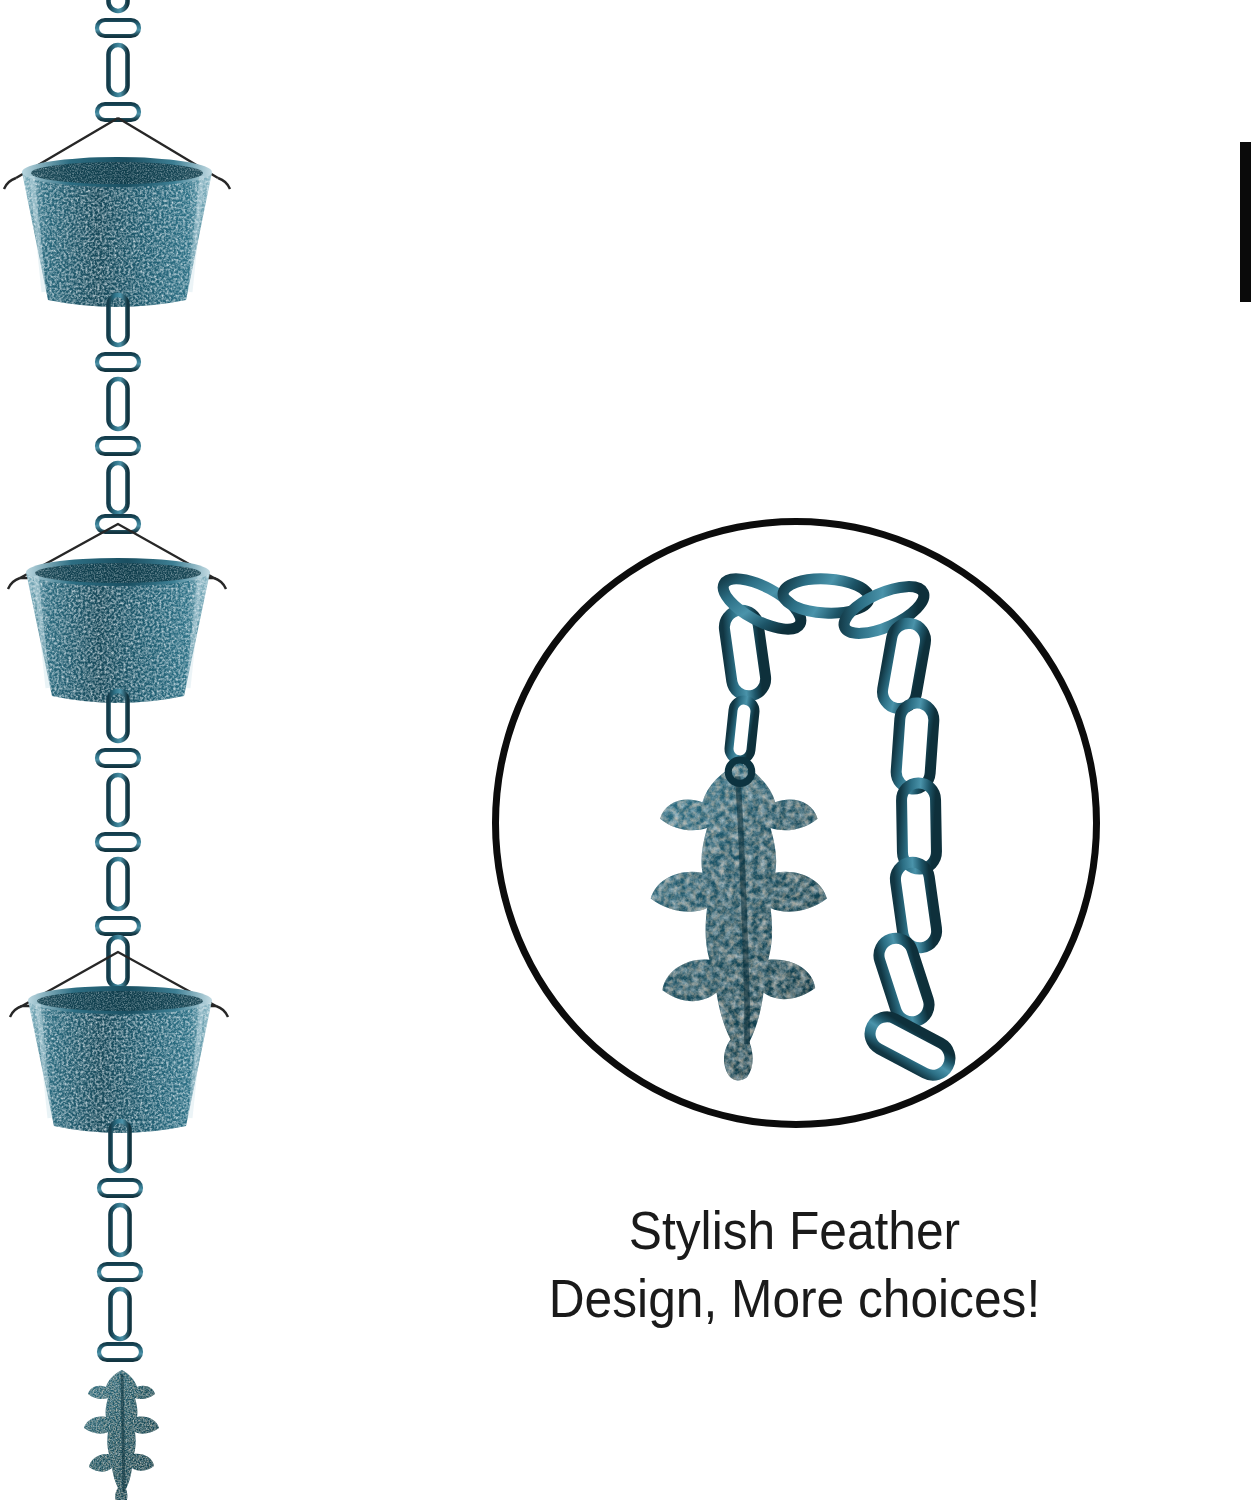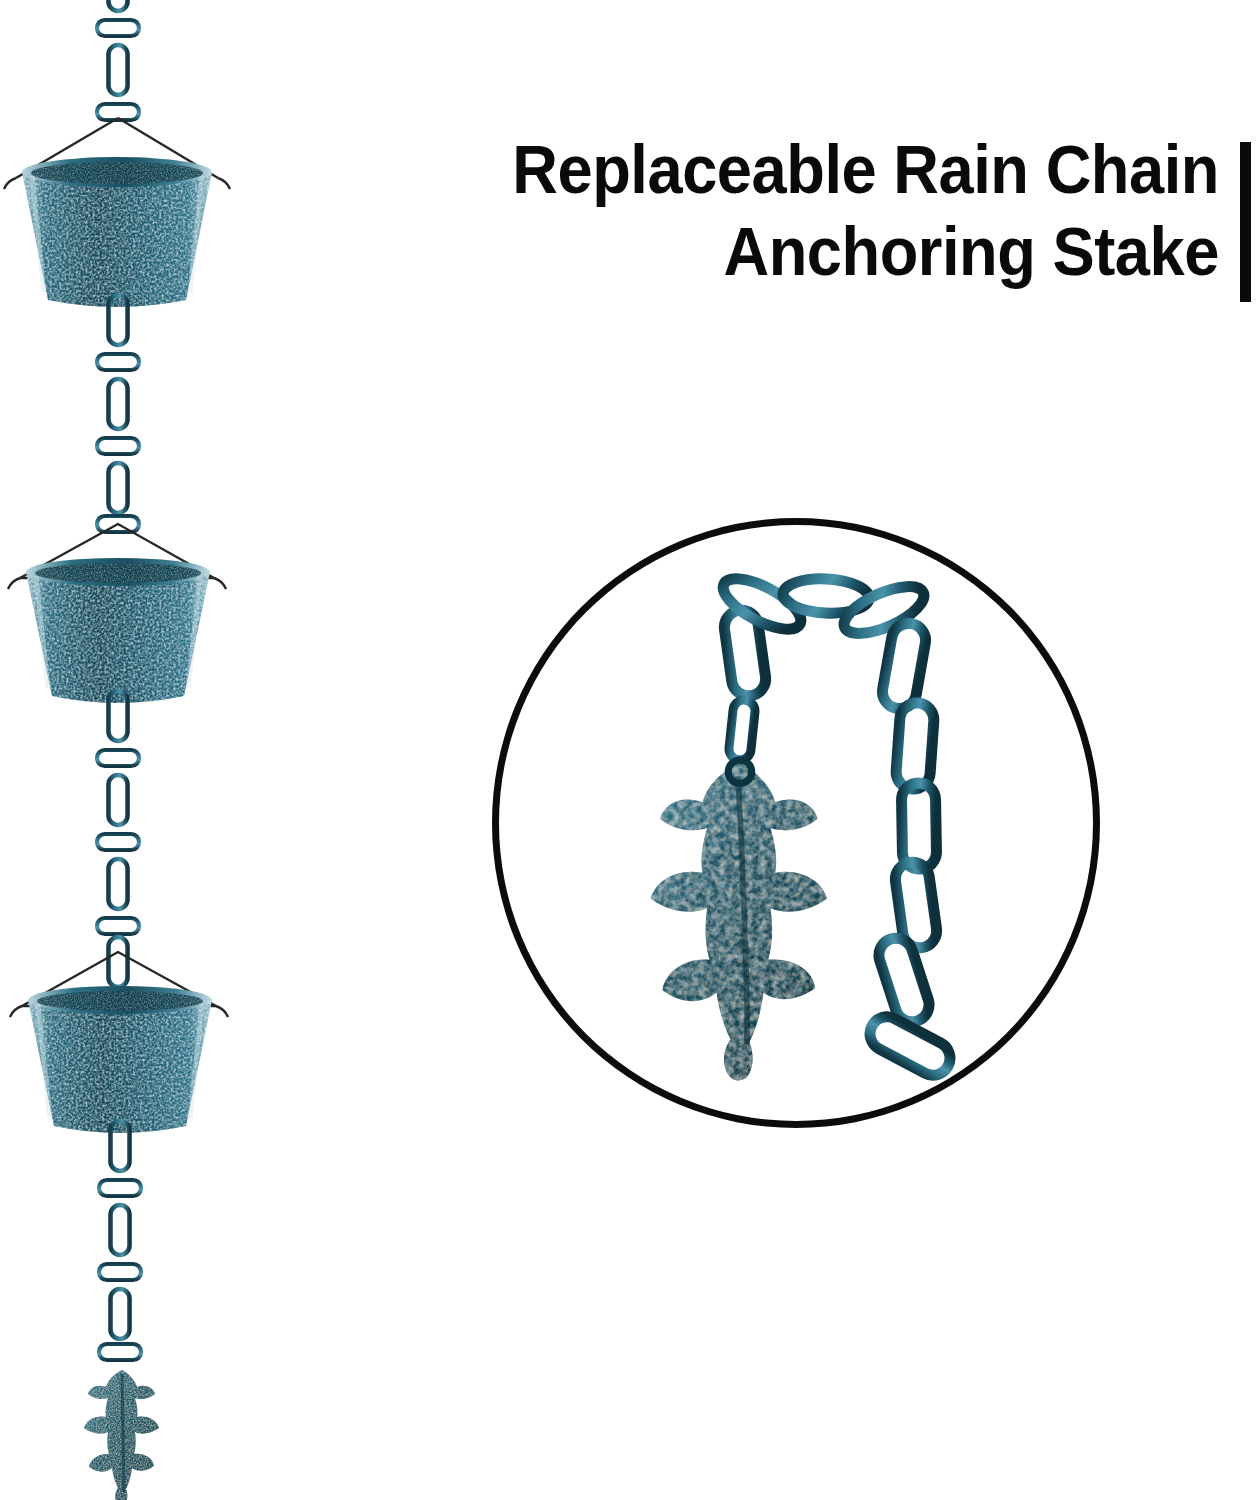--- a/index.html
+++ b/index.html
@@ -310,24 +310,20 @@
 
       <g transform="translate(122,1432) scale(1.0)">
         <use href="#featherShape"></use>
         <use href="#featherShape" fill="#fff" filter="url(#speckSmall)" opacity="0.8"></use>
         <use href="#featherShape" filter="url(#coppery)" opacity="0.75"></use>
         <path d="M0,-58 L2,60" stroke="#0c3340" stroke-width="3" opacity="0.6" fill="none"></path>
       </g>
     </svg>
   </div>
 
-  <div id="headline-block">
-    <span class="headline-line">Replaceable Rain Chain</span>
-    <span class="headline-line">Anchoring Stake</span>
-  </div>
   <div id="headline-rule"></div>
 
   <div id="circle-inset">
     <div id="circle-ring"></div>
     <svg id="inset-art" viewBox="0 0 608 610" width="608" height="610">
       <defs>
         <linearGradient id="iLinkGrad" x1="0" y1="0" x2="1" y2="0.2">
           <stop offset="0%" stop-color="#113643"></stop>
           <stop offset="28%" stop-color="#2c6f85"></stop>
           <stop offset="55%" stop-color="#4a93aa"></stop>
@@ -430,14 +426,18 @@
         <use href="#bigFeather" fill="#ffffff" filter="url(#iSpeck)" opacity="0.85"></use>
         <use href="#bigFeather" filter="url(#iCopper)" opacity="0.8"></use>
 
         <path d="M-1,-56 C 1,-28 2,6 3,40 L3,58" stroke="#0a2b36" stroke-width="2.4" fill="none" opacity="0.55"></path>
 
         <circle cx="0" cy="-58" r="5" fill="none" stroke="#0c3340" stroke-width="3"></circle>
       </g>
     </svg>
   </div>
 
+  <div id="caption-block">
+    <span class="caption-line">Stylish Feather</span>
+    <span class="caption-line">Design, More choices!</span>
+  </div>
 
 </div>
 
 </body></html>

